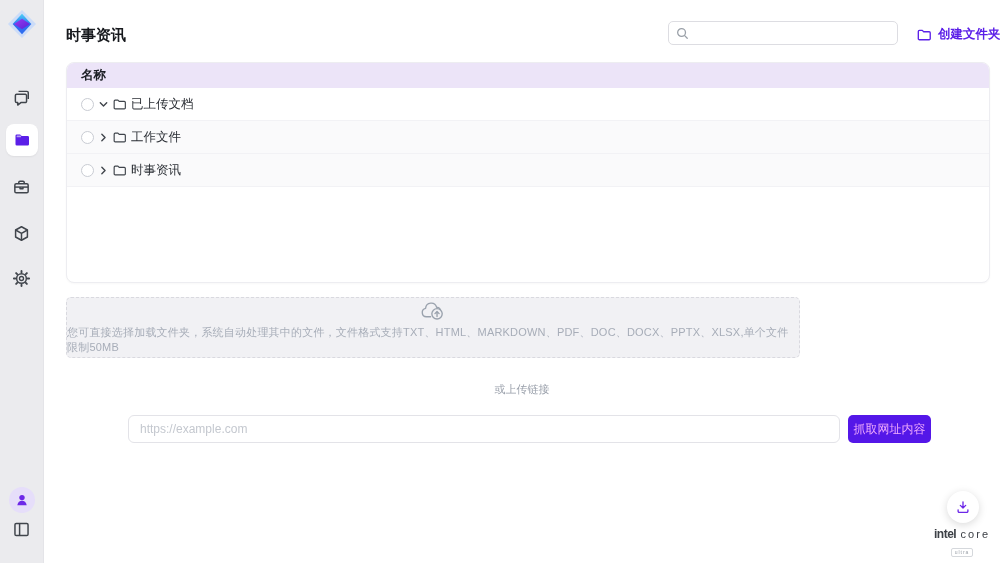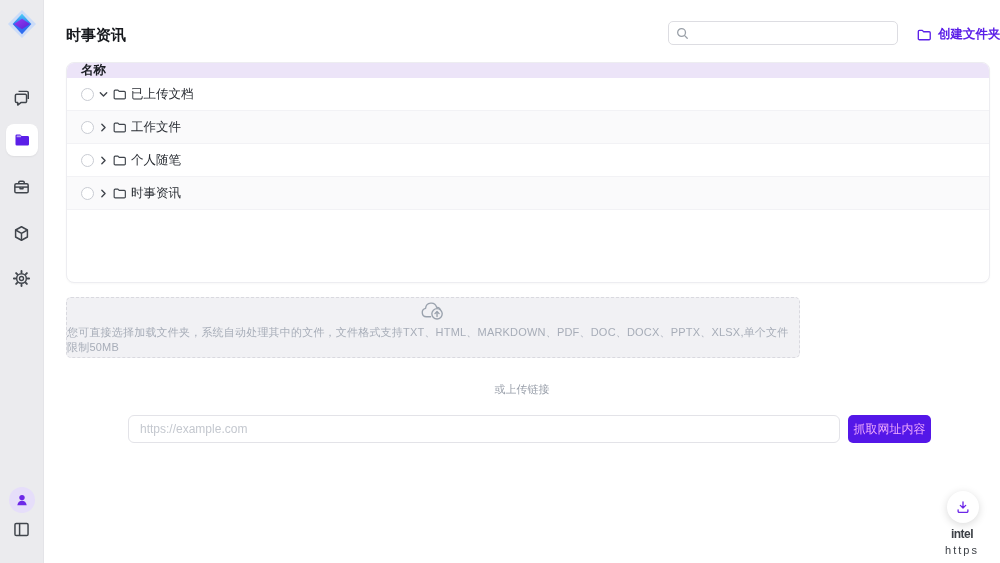--- a/index.html
+++ b/index.html
@@ -22,21 +22,21 @@
   .main { position:absolute; left:44px; top:0; width:956px; height:563px; background:#ffffff; }
   .page-title { position:absolute; left:22px; top:26px; font-size:15px; font-weight:bold; color:#17191d; }
 
   .search-box { position:absolute; left:624px; top:21px; width:230px; height:24px; border:1px solid #dddde2; border-radius:5px; background:#fff; display:flex; align-items:center; padding:0 7px; }
   .search-box input { border:none; outline:none; flex:1; font-size:12px; margin-left:6px; font-family:inherit; color:#333; background:transparent; }
 
   .create-btn { position:absolute; left:872px; top:26px; display:flex; align-items:center; gap:6px; color:#5b1fe8; font-size:12.5px; font-weight:bold; cursor:pointer; white-space:nowrap;justify-content:center; }
 
   
   .table { position:absolute; left:22px; top:62px; width:924px; height:221px; border:1px solid #ededf1; border-radius:8px; overflow:hidden; background:#fff; box-shadow:0 1px 2px rgba(0,0,0,.03); }
-  .t-head { height:15px; background:#ece4f8; display:flex; align-items:center; padding:0 14px; font-size:12.5px; font-weight:bold; color:#1b1e24; }
+  .t-head { height:25px; background:#ece4f8; display:flex; align-items:center; padding:0 14px; font-size:12.5px; font-weight:bold; color:#1b1e24; }
   .t-row { height:33px; display:flex; align-items:center; padding:0 14px; gap:2px; border-bottom:1px solid #f2f2f5; font-size:12.5px; color:#2a2e34; cursor:pointer; }
   .t-row.alt { background:#fafafb; }
   .radio { width:13px; height:13px; border:1.5px solid #c9ccd3; border-radius:50%; background:#fff; flex:0 0 auto; }
   .chev { display:flex; align-items:center; justify-content:center; width:14px; height:14px; }
   .row-label { margin-left:2px; }
 
   
   .dropzone { position:absolute; left:22px; top:297px; width:734px; height:61px; background:#f1f1f4; border:1.5px dashed #d9d9df; border-radius:5px; display:flex; flex-direction:column; align-items:center; justify-content:center; gap:4px; cursor:pointer; }
   .drop-hint { font-size:11px; color:#a7adb8; letter-spacing:.2px; }
 
@@ -176,32 +176,20 @@
         <svg width="11" height="11" viewBox="0 0 12 12" fill="none" stroke="#3f444b" stroke-width="1.5" stroke-linecap="round" stroke-linejoin="round">
             <path d="M4.2 2.5L7.7 6l-3.5 3.5"></path>
           </svg>
       </span>
       <svg width="15" height="15" viewBox="0 0 18 18" fill="none" stroke="#3f444b" stroke-width="1.4" stroke-linejoin="round">
         <path d="M2.6 5a1.2 1.2 0 0 1 1.2-1.2h3.3l1.5 1.5h6.2A1.2 1.2 0 0 1 16 6.5v6.6a1.2 1.2 0 0 1-1.2 1.2H3.8a1.2 1.2 0 0 1-1.2-1.2z"></path>
       </svg>
       <span class="row-label">工作文件</span>
     </div>
 
-    <div class="t-row">
-      <span class="radio"></span>
-      <span class="chev">
-        <svg width="11" height="11" viewBox="0 0 12 12" fill="none" stroke="#3f444b" stroke-width="1.5" stroke-linecap="round" stroke-linejoin="round">
-            <path d="M4.2 2.5L7.7 6l-3.5 3.5"></path>
-          </svg>
-      </span>
-      <svg width="15" height="15" viewBox="0 0 18 18" fill="none" stroke="#3f444b" stroke-width="1.4" stroke-linejoin="round">
-        <path d="M2.6 5a1.2 1.2 0 0 1 1.2-1.2h3.3l1.5 1.5h6.2A1.2 1.2 0 0 1 16 6.5v6.6a1.2 1.2 0 0 1-1.2 1.2H3.8a1.2 1.2 0 0 1-1.2-1.2z"></path>
-      </svg>
-      <span class="row-label">个人随笔</span>
-    </div>
 
     <div class="t-row alt">
       <span class="radio"></span>
       <span class="chev">
         <svg width="11" height="11" viewBox="0 0 12 12" fill="none" stroke="#3f444b" stroke-width="1.5" stroke-linecap="round" stroke-linejoin="round">
             <path d="M4.2 2.5L7.7 6l-3.5 3.5"></path>
           </svg>
       </span>
       <svg width="15" height="15" viewBox="0 0 18 18" fill="none" stroke="#3f444b" stroke-width="1.4" stroke-linejoin="round">
         <path d="M2.6 5a1.2 1.2 0 0 1 1.2-1.2h3.3l1.5 1.5h6.2A1.2 1.2 0 0 1 16 6.5v6.6a1.2 1.2 0 0 1-1.2 1.2H3.8a1.2 1.2 0 0 1-1.2-1.2z"></path>
@@ -226,17 +214,17 @@
 
   <div class="fab">
     <svg width="16" height="16" viewBox="0 0 18 18" fill="none" stroke="#6d28e8" stroke-width="1.5" stroke-linecap="round" stroke-linejoin="round">
       <path d="M9 3.2v7M9 10.2l-3-3M9 10.2l3-3"></path>
       <path d="M3.5 12.2v1.6a1.2 1.2 0 0 0 1.2 1.2h8.6a1.2 1.2 0 0 0 1.2-1.2v-1.6"></path>
     </svg>
   </div>
 
   <div class="intel">
     <span class="i1">intel</span>
-    <span class="i2">https</span><br>
+    <span class="i2">core</span><br>
     <span class="badge">ultra</span>
   </div>
 
 </div>
 
 </body></html>

